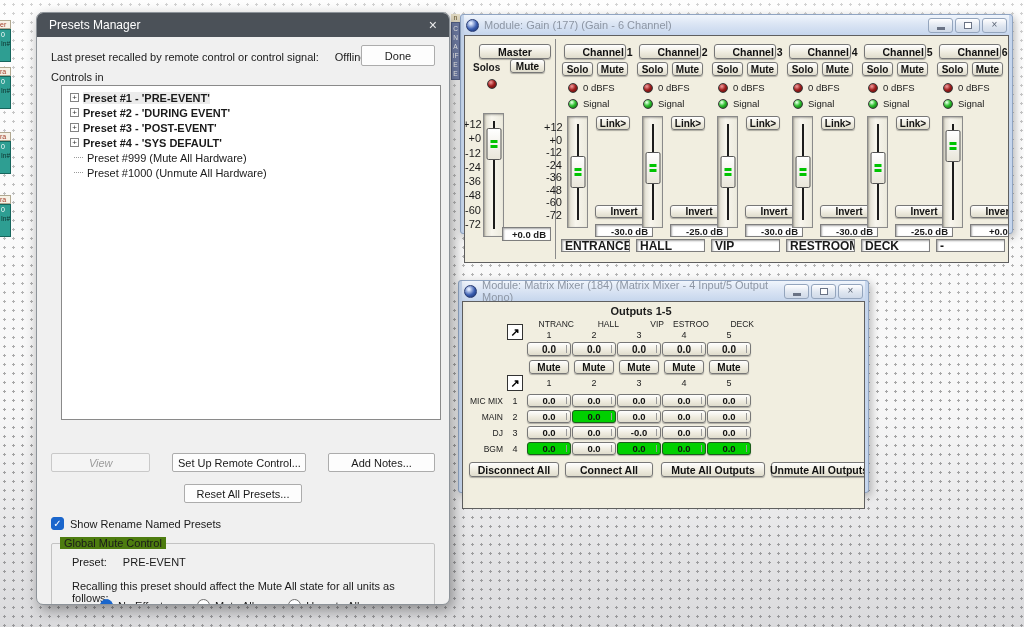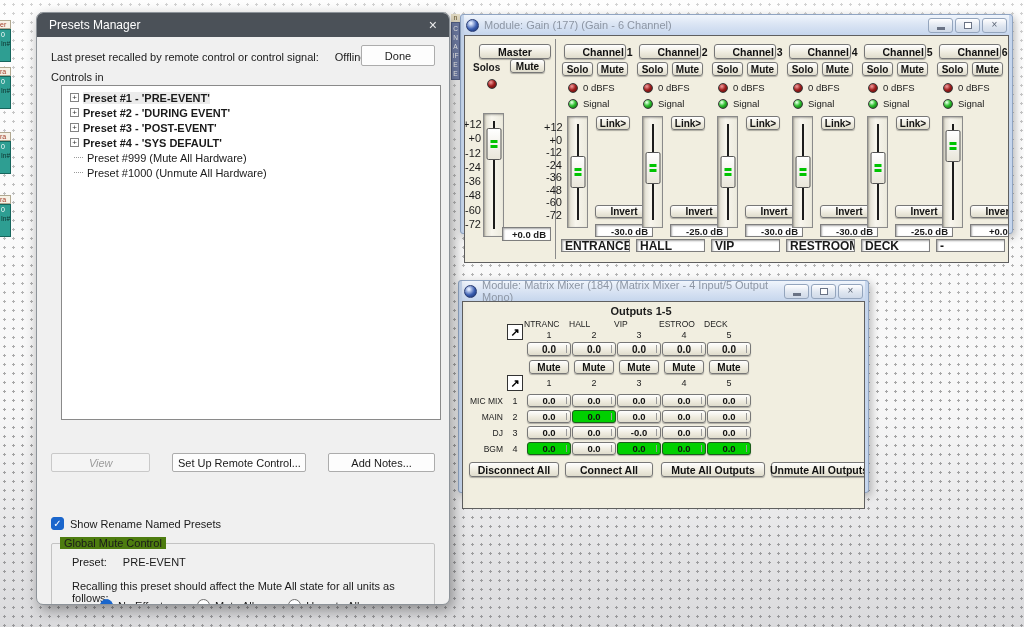--- a/index.html
+++ b/index.html
@@ -154,21 +154,21 @@
 
   
   .mx-win { left:458px; top:280px; width:411px; height:213px; }
   .mx-content { height:208px; font-size:9px; }
   .mx-header { position:absolute; left:118px; top:3px; width:120px; text-align:center;
     font-weight:bold; font-size:11px; }
   .mx-arrow { position:absolute; left:44px; width:16px; height:16px; background:#fff;
     border:1px solid #333; font-size:11px; font-weight:bold; line-height:14px; text-align:center; color:#000; }
   .mx-arrow.a1 { top:22px; } .mx-arrow.a2 { top:73px; }
   .mx-col { position:absolute; top:0; width:44px; height:100%; }
-  .mx-label { position:absolute; left:-3px; right:-3px; top:17px; text-align:left; font-size:8.5px;
+  .mx-label { position:absolute; left:-3px; right:-3px; top:17px; text-align:right; font-size:8.5px;
     color:#222; white-space:nowrap; overflow:hidden; }
   .mx-num1 { position:absolute; left:0; right:0; top:28px; text-align:center; color:#222; }
   .mx-num2 { position:absolute; left:0; right:0; top:76px; text-align:center; color:#222; }
   .mx-level { position:absolute; left:0; top:40px; width:44px; height:14px; font-size:10px; }
   .mx-mutebtn { position:absolute; left:2px; top:58px; width:40px; height:14px; font-size:10px; }
   .vline::after { content:''; position:absolute; right:3px; top:2px; bottom:2px; width:1px; background:#9a9a9a; }
   .mx-row { position:absolute; left:0; right:0; height:14px; }
   .mx-row-label { position:absolute; left:0; top:2px; width:40px; text-align:right; font-size:8.5px; color:#222; }
   .mx-row-num { position:absolute; left:46px; top:2px; width:12px; text-align:center; color:#222; }
   .mx-cell { position:absolute; top:0; width:44px; height:13px; font-size:9.5px; }
@@ -524,20 +524,23 @@
           <span class="dash"></span>
           <span class="txt">Preset #1000 (Unmute All Hardware)</span>
         </div>
       </div>
 
       <div class="row2">
         <div class="btn-dlg btn-view">View</div>
         <div class="btn-dlg btn-remote">Set Up Remote Control...</div>
         <div class="btn-dlg btn-notes">Add Notes...</div>
       </div>
+      <div class="row3">
+        <div class="btn-dlg btn-reset">Reset All Presets...</div>
+      </div>
 
       <div class="chk-row">
         <span class="checkbox">✓</span>
         <span>Show Rename Named Presets</span>
       </div>
 
       <div class="groupbox">
         <span class="gb-title">Global Mute Control</span>
         <div class="gb-preset">
           <span>Preset:</span><span class="val">PRE-EVENT</span>

